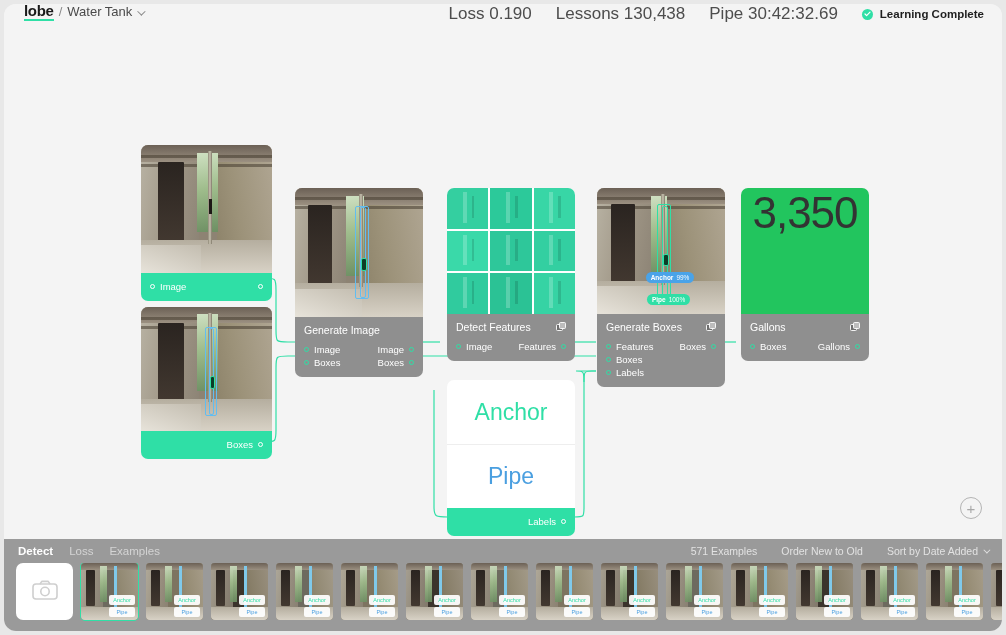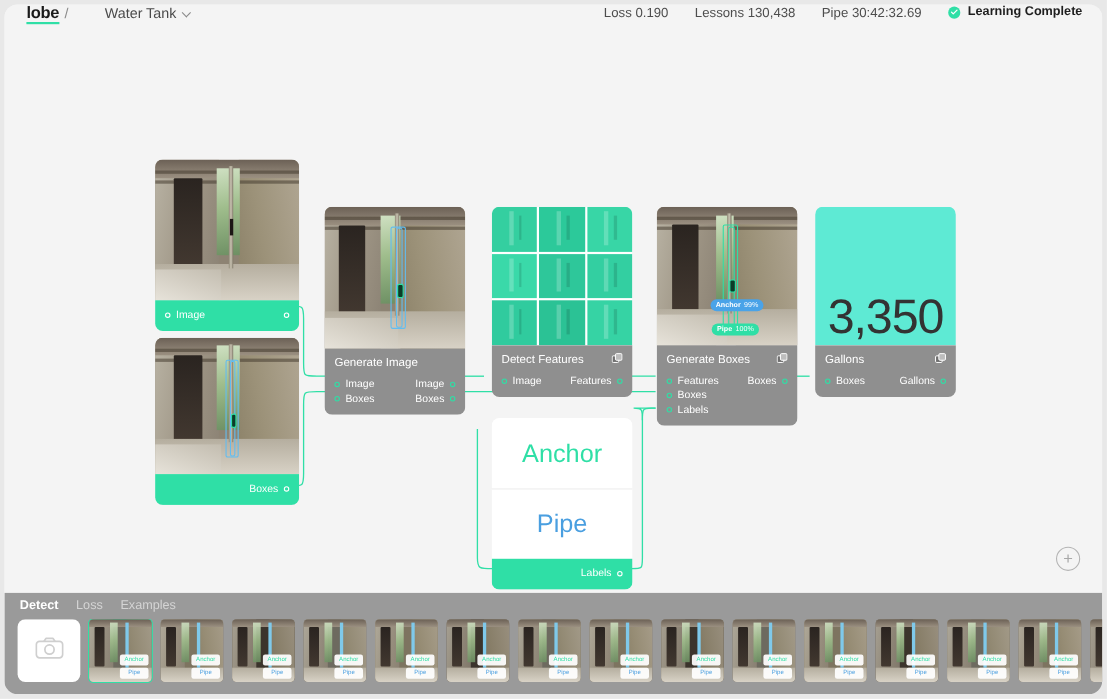--- a/index.html
+++ b/index.html
@@ -27,32 +27,32 @@
     position: relative; z-index: 20;
   }
   .brand { display: flex; align-items: baseline; gap: 0; }
   .brand-logo {
     font-size: 15px; font-weight: bold; color: #1a1a1a;
     letter-spacing: -0.3px;
     border-bottom: 2px solid #2fdfa6;
     padding-bottom: 1px; line-height: 14px;
   }
   .brand-sep { font-size: 13px; color: #8a8a8a; margin: 0 5px; }
-  .brand-proj { font-size: 13px; color: #4a4a4a; margin-left: 28px; }
+  .brand-proj { font-size: 13px; color: #4a4a4a; }
   .chev {
     display: inline-block; width: 6px; height: 6px;
     border-right: 1.3px solid #8a8a8a;
     border-bottom: 1.3px solid #8a8a8a;
     transform: rotate(45deg) translateY(-2px);
     margin-left: 5px;
   }
   #header-right {
     margin-left: auto; display: flex; align-items: center; gap: 24px;
   }
-  .stat { font-size: 12px; color: #4d4d4d; white-space: nowrap; }
+  .stat { font-size: 17px; color: #4d4d4d; white-space: nowrap; }
   .status { display: flex; align-items: center; gap: 7px; }
   .status-dot {
     width: 11px; height: 11px; border-radius: 50%;
     background: #2fdfa6; position: relative; flex: 0 0 11px;
   }
   .status-dot svg { position: absolute; left: 2px; top: 2.5px; }
   .status-label { font-size: 11.5px; color: #1f1f1f; font-weight: bold; }
 
   
   #canvas { position: relative; flex: 1 1 auto; background: #f4f4f4; overflow: hidden; }
@@ -155,22 +155,22 @@
     position: absolute; left: 38%; top: 10%; width: 10%; height: 75%;
     background: rgba(255,255,255,0.22); display: block;
   }
   .featcell i.b {
     left: 60%; top: 20%; width: 6%; height: 55%;
     background: rgba(0,0,0,0.13);
   }
 
   
   .numwrap {
-    width: 100%; height: 100%; background: #5eead4;
-    display: flex; align-items: flex-end; justify-content: center;
+    width: 100%; height: 100%; background: #22c55e;
+    display: flex; align-items: flex-start; justify-content: center;
   }
   .bignum {
     font-size: 44px; color: #333333; letter-spacing: -1px;
     font-family: "Liberation Sans", sans-serif;
   }
 
   
   .labelcell {
     height: 64px; background: #ffffff;
     display: flex; align-items: center; justify-content: center;
@@ -558,20 +558,28 @@
     <button id="add-btn">+</button>
   </div>
 
   <div id="bottom">
     <div id="bottom-head">
       <div class="tabs">
         <span class="tab active">Detect</span>
         <span class="tab">Loss</span>
         <span class="tab">Examples</span>
       </div>
+      <div class="bh-right">
+        <span class="bh-item">571 Examples</span>
+        <span class="bh-item">Order New to Old</span>
+        <span class="bh-item">
+          <span>Sort by Date Added</span>
+          <span class="chev-s"></span>
+        </span>
+      </div>
     </div>
     <div id="strip">
       <div class="capture-tile">
         <span>
           <svg width="26" height="20" viewBox="0 0 26 20">
             <rect x="1" y="4" width="24" height="15" rx="3" fill="none" stroke="#cfcfcf" stroke-width="1.6"></rect>
             <path d="M8 4 L9.8 1.4 L16.2 1.4 L18 4" fill="none" stroke="#cfcfcf" stroke-width="1.6" stroke-linejoin="round"></path>
             <circle cx="13" cy="11.5" r="4.2" fill="none" stroke="#cfcfcf" stroke-width="1.6"></circle>
           </svg>
         </span>

